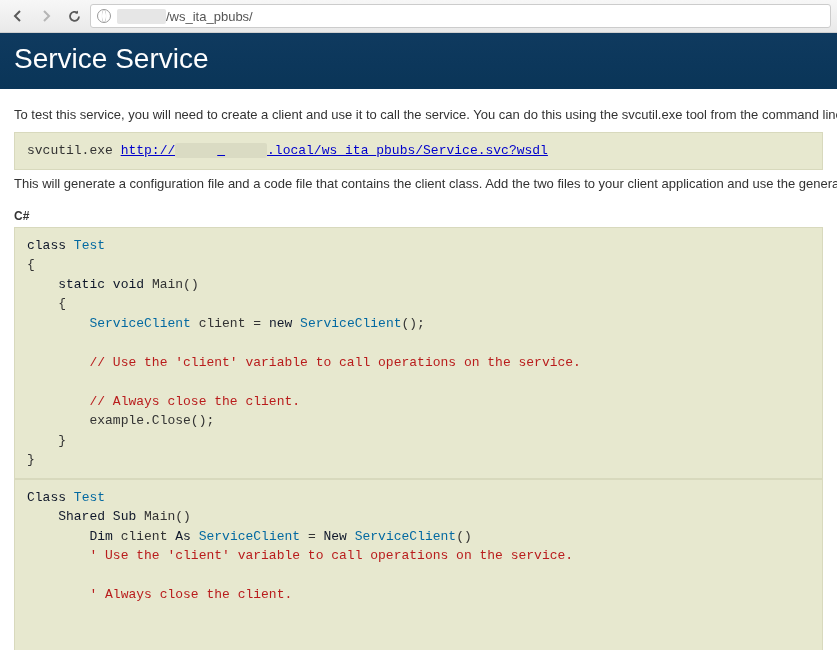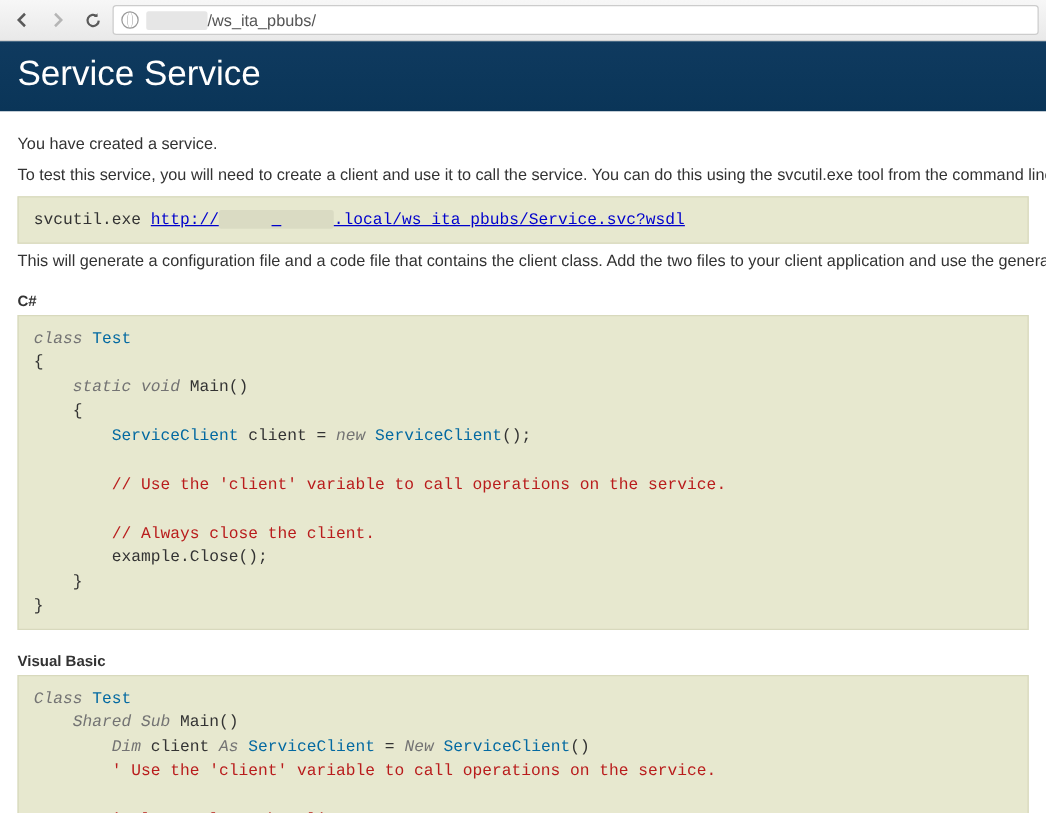--- a/index.html
+++ b/index.html
@@ -82,21 +82,21 @@
     padding: 8px 12px;
     font-family: Consolas, "Courier New", monospace;
     font-size: 13px;
     white-space: pre;
     overflow: hidden;
     line-height: 1.5;
   }
   .code-block a { color: #0000cc; text-decoration: underline; }
   .redact2 { background: #dadbc3; color: transparent; padding: 0 42px; border-radius: 2px; }
   .label { font-weight: bold; margin: 18px 0 4px; font-size: 12px; }
-  .kw { color: #737373; font-style: italic; }
+  .kw { color: #0f172a; }
   .type { color: #0369a1; }
   .comment { color: #b91c1c; }
 </style>
 </head>
 <body>
 
 <div class="browser-bar">
   <div class="nav-btn enabled">
     <svg width="14" height="14" viewBox="0 0 14 14">
         <path d="M9 2 L4 7 L9 12" stroke="#5a5a5a" stroke-width="2" fill="none"></path>
@@ -117,42 +117,40 @@
     <span class="globe"></span>
     <span class="addr-text"><span class="redact">xx</span><span>/ws_ita_pbubs/</span></span>
   </div>
 </div>
 
 <div class="header">
   <h1>Service Service</h1>
 </div>
 
 <div class="content">
-  <p>You have created a service.</p>
   <p class="nowrap">To test this service, you will need to create a client and use it to call the service. You can do this using the svcutil.exe tool from the command line with the following syntax:</p>
 
   <div class="code-block"><span>svcutil.exe </span><a href="#"><span>http://</span><span class="redact2">x</span><span>.local/ws_ita_pbubs/Service.svc?wsdl</span></a></div>
 
   <p class="nowrap">This will generate a configuration file and a code file that contains the client class. Add the two files to your client application and use the generated client class to call the Service. For example:</p>
 
   <div class="label">C#</div>
   <div class="code-block"><span class="kw">class</span> <span class="type">Test</span>
 <span>{</span>
     <span class="kw">static</span> <span class="kw">void</span> <span>Main()</span>
     <span>{</span>
         <span class="type">ServiceClient</span> <span>client = </span><span class="kw">new</span> <span class="type">ServiceClient</span><span>();</span>
 
         <span class="comment">// Use the 'client' variable to call operations on the service.</span>
 
         <span class="comment">// Always close the client.</span>
         <span>example.Close();</span>
     <span>}</span>
 <span>}</span></div>
 
-  <div class="label">Visual Basic</div>
   <div class="code-block"><span class="kw">Class</span> <span class="type">Test</span>
     <span class="kw">Shared</span> <span class="kw">Sub</span> <span>Main()</span>
         <span class="kw">Dim</span> <span>client </span><span class="kw">As</span> <span class="type">ServiceClient</span><span> = </span><span class="kw">New</span> <span class="type">ServiceClient</span><span>()</span>
         <span class="comment">' Use the 'client' variable to call operations on the service.</span>
 
         <span class="comment">' Always close the client.</span>
         
      
  </div>
 </div>

